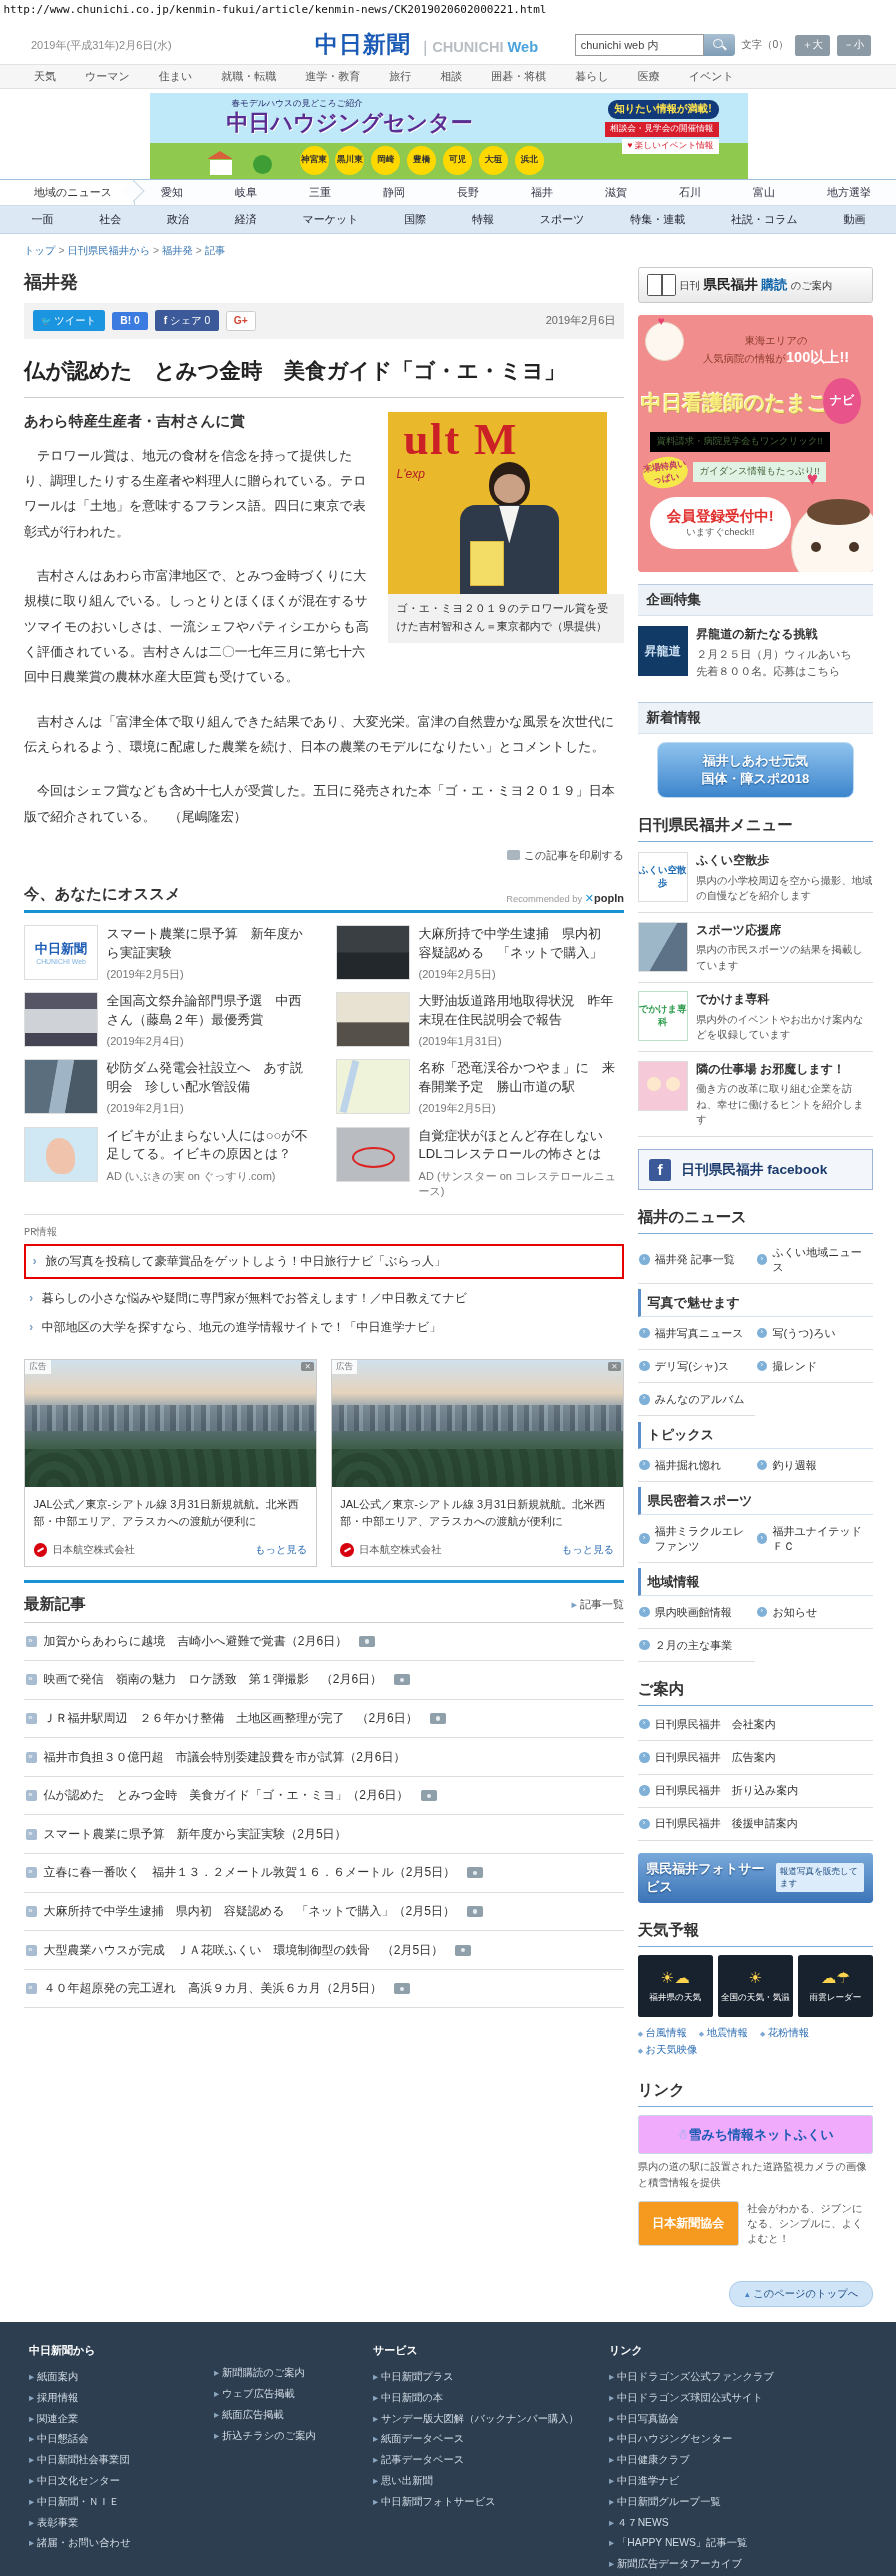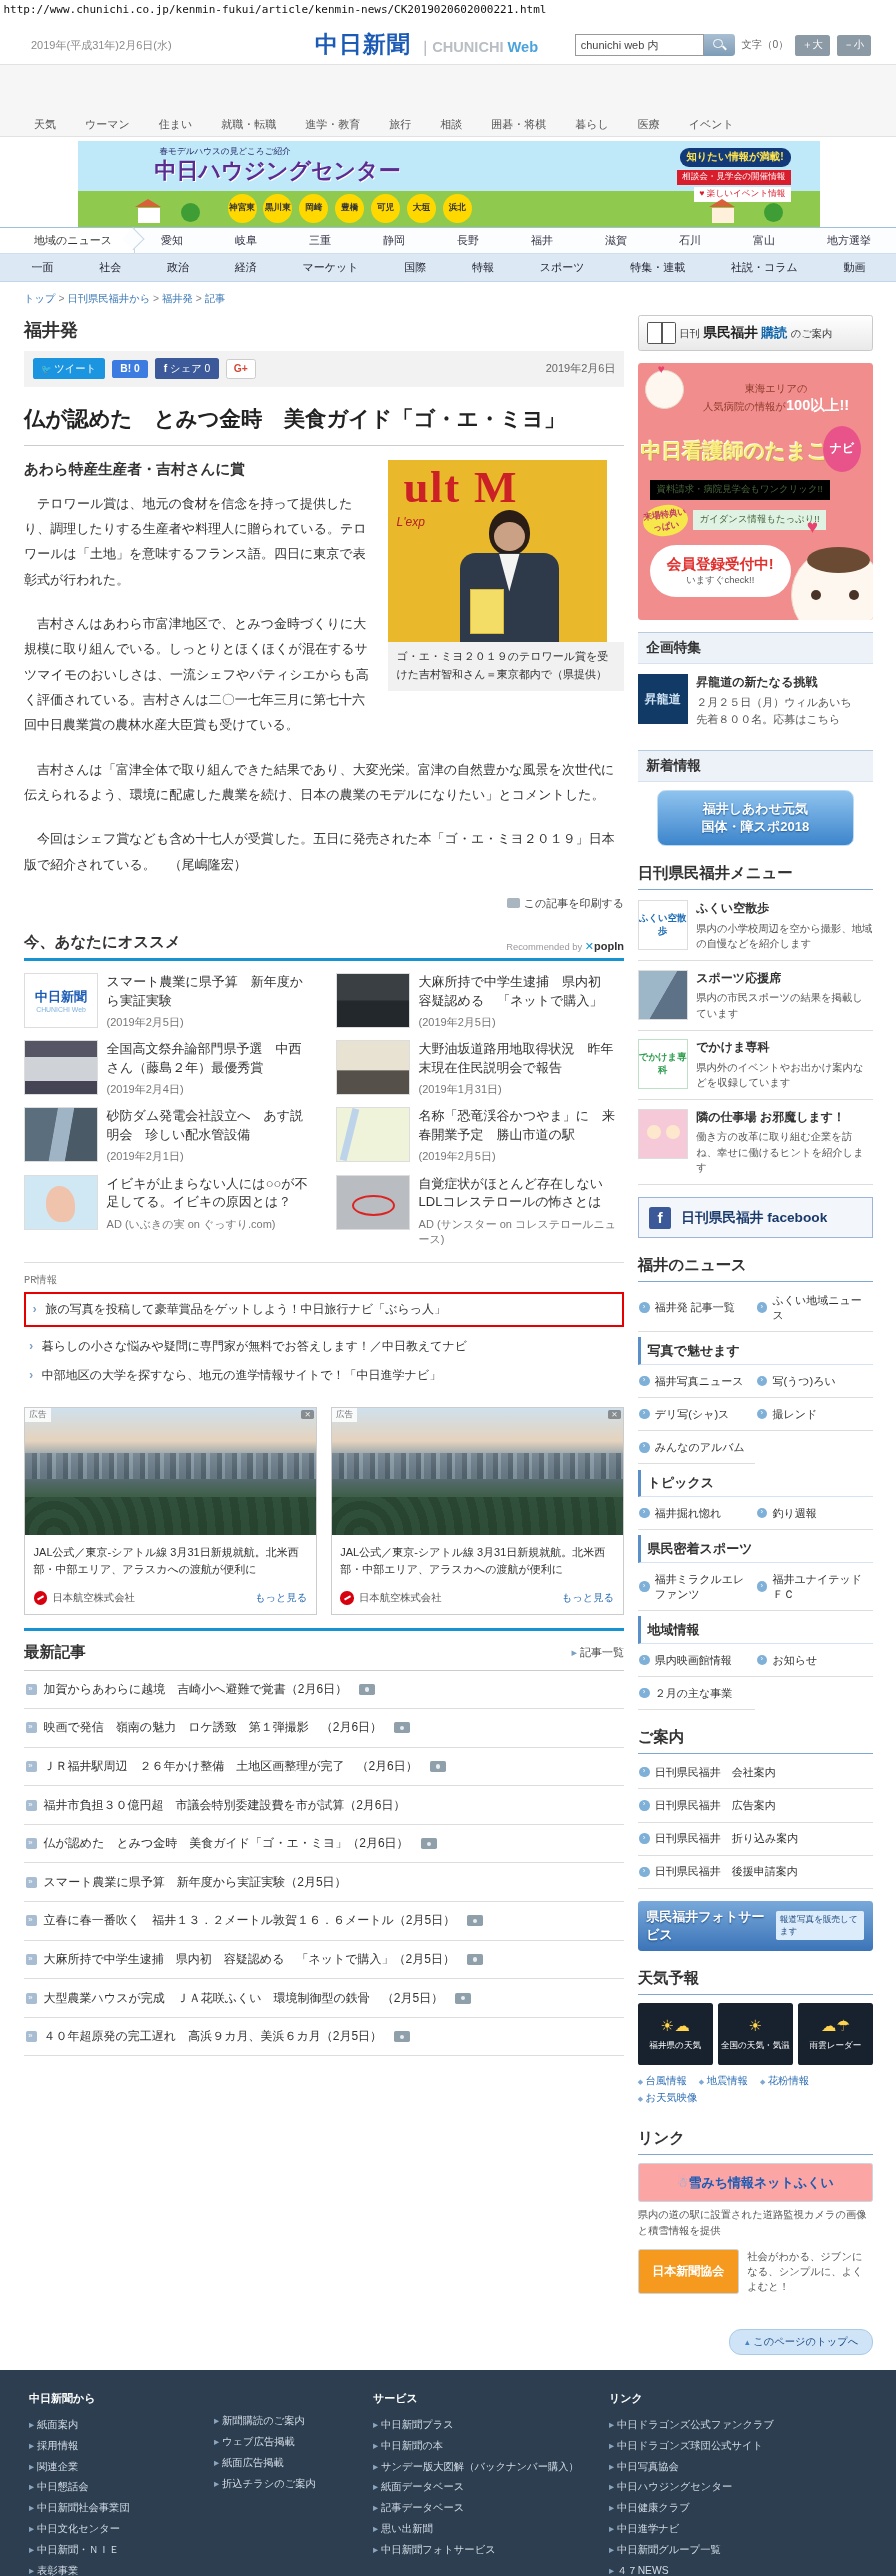--- a/index.html
+++ b/index.html
@@ -24,24 +24,24 @@
   .m-search-btn::before { content:""; position:absolute; left:9.4px; top:4.3px; width:7.7px; height:7.7px;
                   border:1.7px solid #fff; border-radius:50%; }
   .m-search-btn::after { content:""; position:absolute; left:18px; top:13px; width:5.1px; height:1.7px;
                   background:#fff; transform:rotate(45deg); }
   .m-moji { font-size:10.3px; color:#666; }
   .m-fbtn { background:#8c9aa5; color:#fff; font-size:10.3px; padding:3.4px 6.9px; border-radius:2.6px; border:none; cursor:pointer; }
 
   
   .unav { background:#f6f6f6; border-top:0.9px solid #e2e2e2; border-bottom:0.9px solid #e2e2e2;
           display:flex; gap:29px; padding:4.3px 34px; font-size:11px; color:#555; }
-  .unav span { cursor:pointer;margin-top:48px; }
-
-  
-  .hbanner { width:742px; height:86px; margin:3.4px auto 0; position:relative; overflow:hidden; cursor:pointer;
+  .unav span { cursor:pointer; }
+
+  
+  .hbanner { width:598px; height:86px; margin:3.4px auto 0; position:relative; overflow:hidden; cursor:pointer;
              background:linear-gradient(#bfe9f8 0 58%, #8fca4e 58% 100%); }
   .hb-note { position:absolute; left:82px; top:5.1px; font-size:8.6px; color:#226; }
   .hb-title { position:absolute; left:77px; top:15.4px; font-size:22px; font-weight:bold; color:#5b2d91; text-shadow:0.9px 0.9px 0 #fff; }
   .hb-badge1 { position:absolute; right:29px; top:6.9px; background:#123a7a; color:#ffe34d; font-size:10.3px; font-weight:bold; padding:2.6px 6.9px; border-radius:9px; }
   .hb-badge2 { position:absolute; right:29px; top:29px; background:#d81d2c; color:#fff; font-size:8.6px; padding:1.7px 5.1px; }
   .hb-badge3 { position:absolute; right:29px; top:46px; background:#fff; color:#d81d2c; font-size:8.6px; padding:1.7px 5.1px; }
   .hb-badge3::before { content:"♥ "; }
   .hb-locs { position:absolute; left:150px; top:53px; display:flex; gap:6.9px; }
   .hb-locs span { background:#ffd800; border-radius:50%; width:29px; height:29px; font-size:8.6px; font-weight:bold;
                   color:#333; display:flex; align-items:center; justify-content:center; }
@@ -243,21 +243,21 @@
              align-items:center; justify-content:center; gap:5.1px; cursor:pointer; }
   .wx-ico { font-size:15.4px; color:#ffd34d; }
   .wx-label { font-size:8.6px; }
   .wx-links { display:flex; flex-wrap:wrap; gap:3.4px 12px; font-size:10.3px; padding:1.7px 0 5.1px; }
   .wx-links span { color:#2b6cb3; cursor:pointer; }
   .wx-links span::before { content:"◆"; font-size:6.9px; margin-right:2.6px; color:#7fa9d2; }
 
   .lk-item { margin-bottom:10.3px; cursor:pointer; }
   .lk-banner { height:39px; border:0.9px solid #c8d6e4; border-radius:2.6px; display:flex; align-items:center; justify-content:center;
                font-weight:bold; font-size:13px; }
-  .lk-yuki .lk-banner { background:#fca5a5; color:#1b5bb5; }
+  .lk-yuki .lk-banner { background:#f0abfc; color:#1b5bb5; }
   .lk-yuki .lk-banner::before { content:"☃ "; color:#6db3e8; }
   .lk-press { display:flex; gap:8.6px; align-items:center; }
   .lk-press .lk-banner { flex:0 0 101px; height:45px; background:#f59a1e; color:#fff; font-size:12px; }
   .lk-desc { font-size:10.3px; color:#555; line-height:1.5; margin-top:5.1px; }
   .lk-press .lk-desc { margin-top:0; }
 
   .totop { display:flex; justify-content:flex-end; margin:22px 0 15.4px; }
   .totop-btn { background:#cfe4f7; border:0.9px solid #a9cbe8; border-radius:12px; color:#1c4a80;
                font-size:10.3px; padding:5.1px 13.7px; cursor:pointer; }
   .totop-btn::before { content:"▲ "; color:#4a86c6; font-size:7.7px; }

